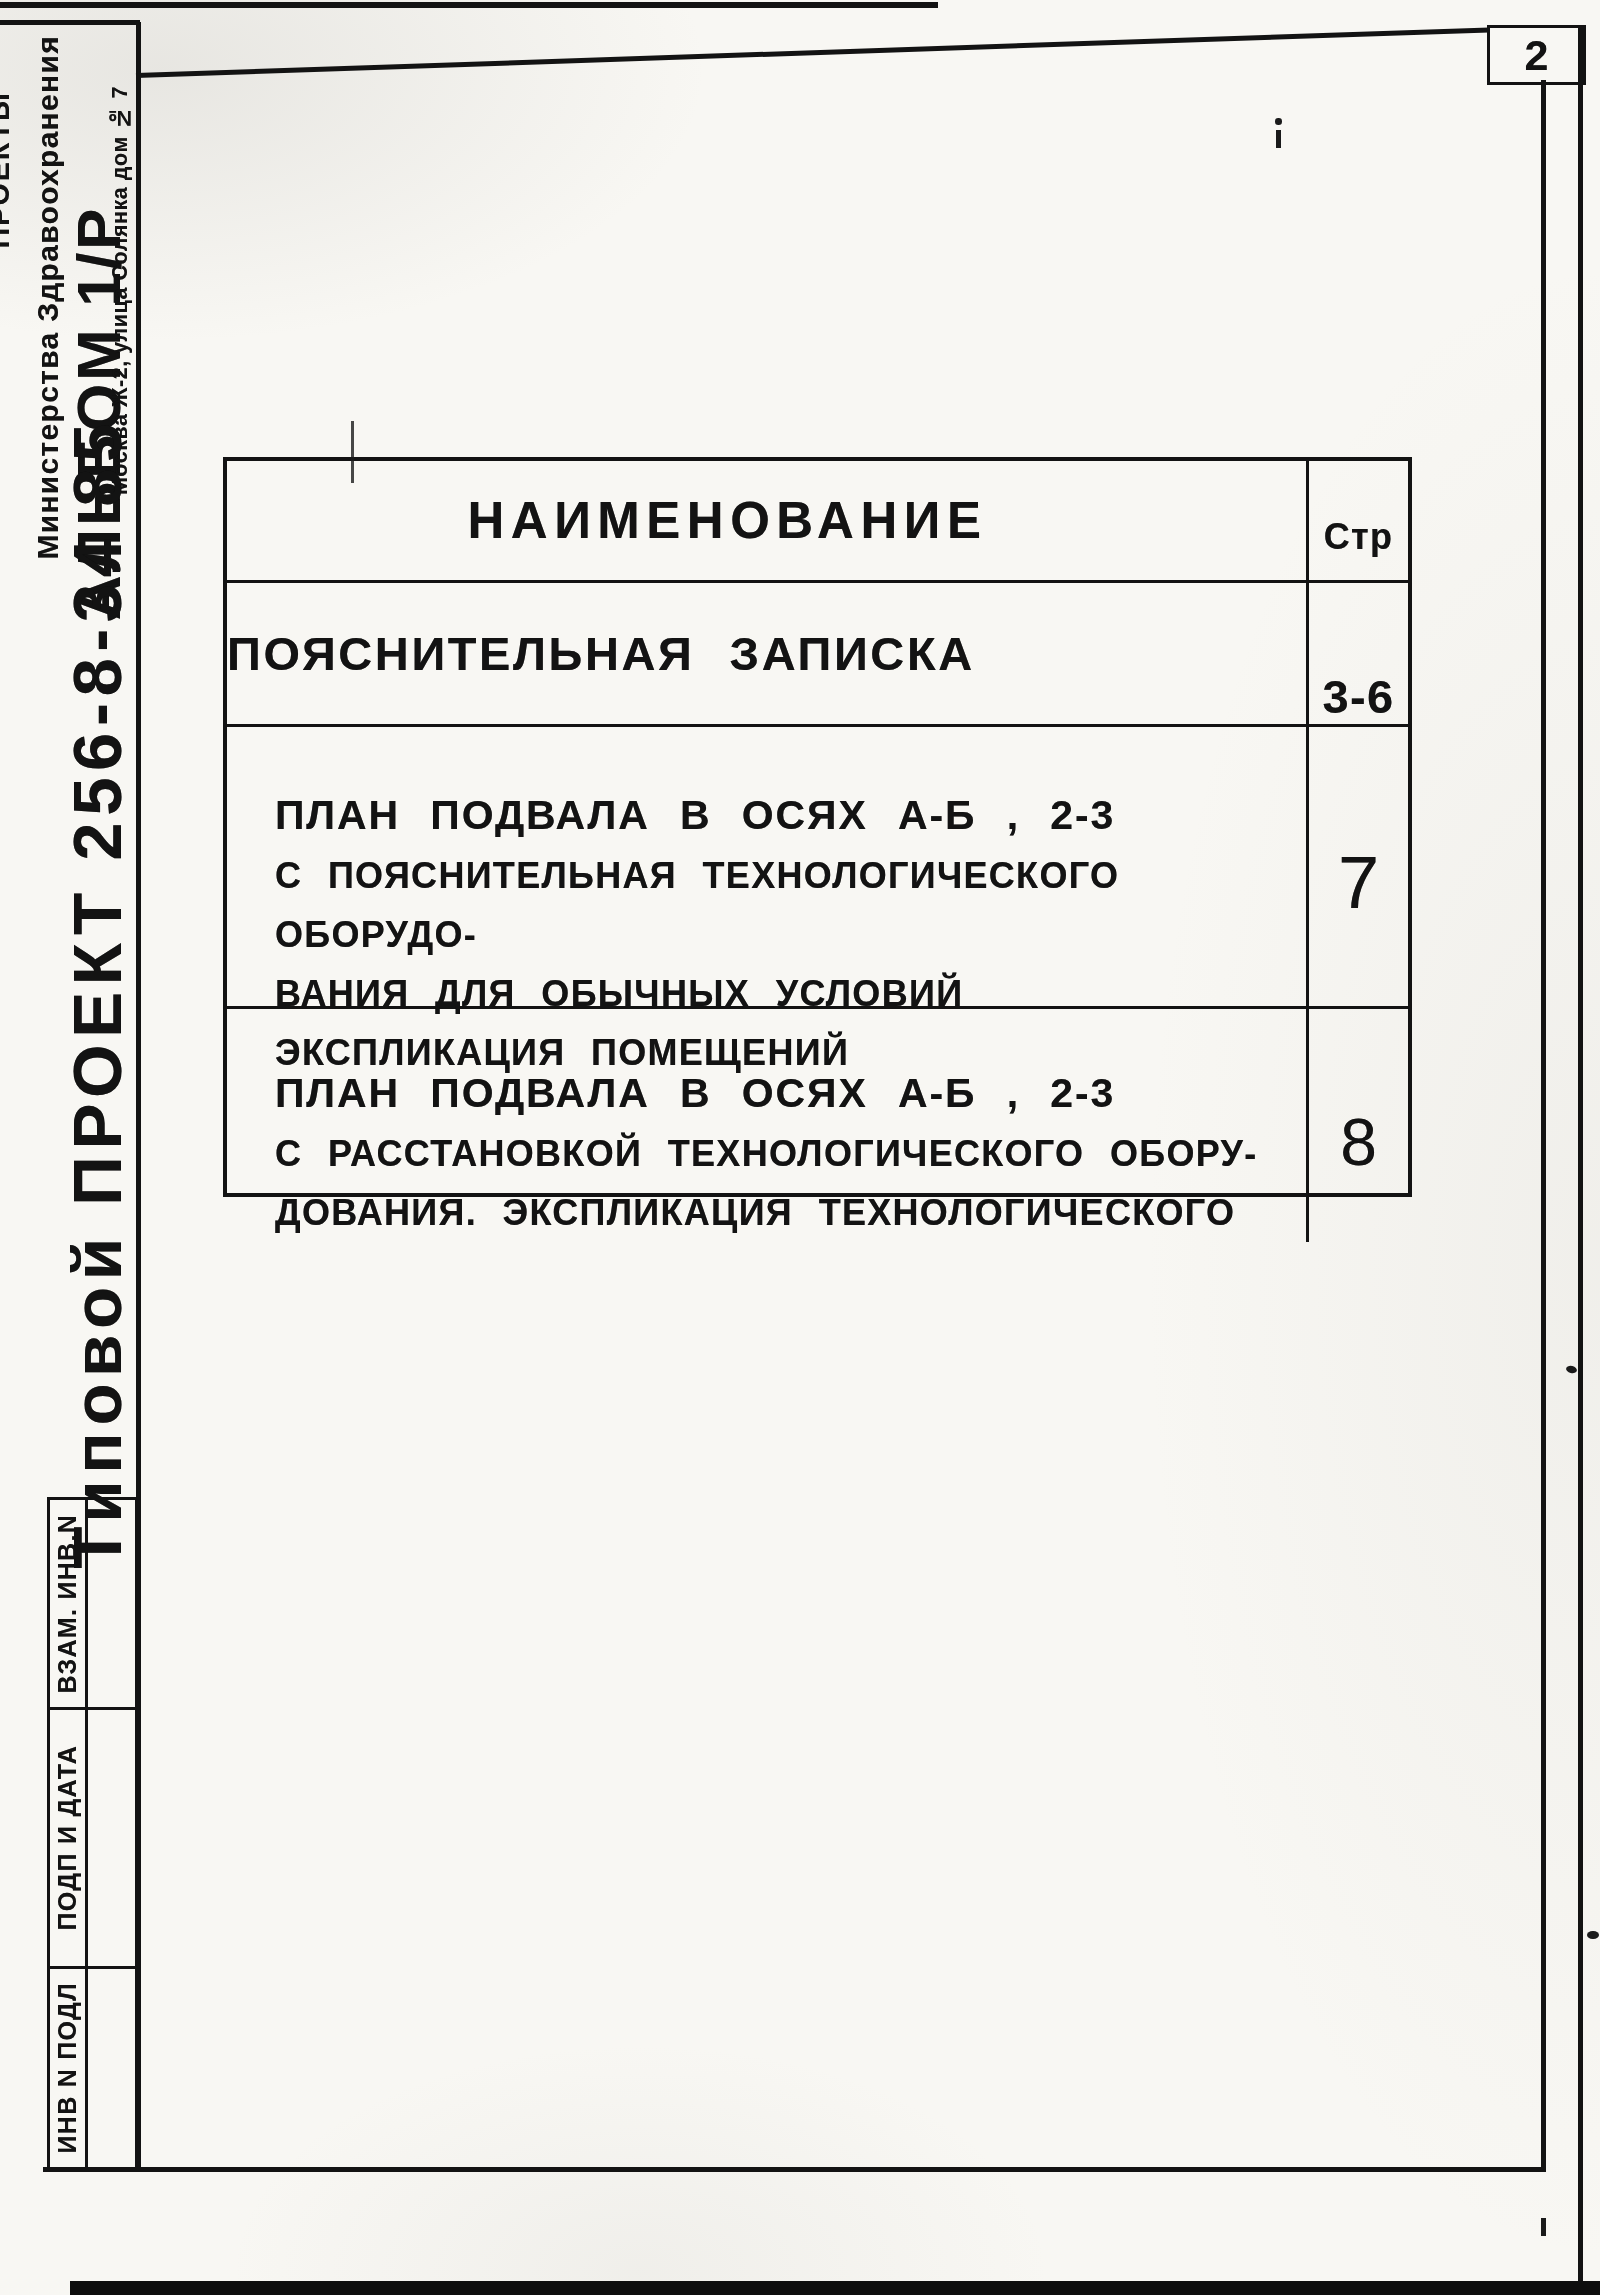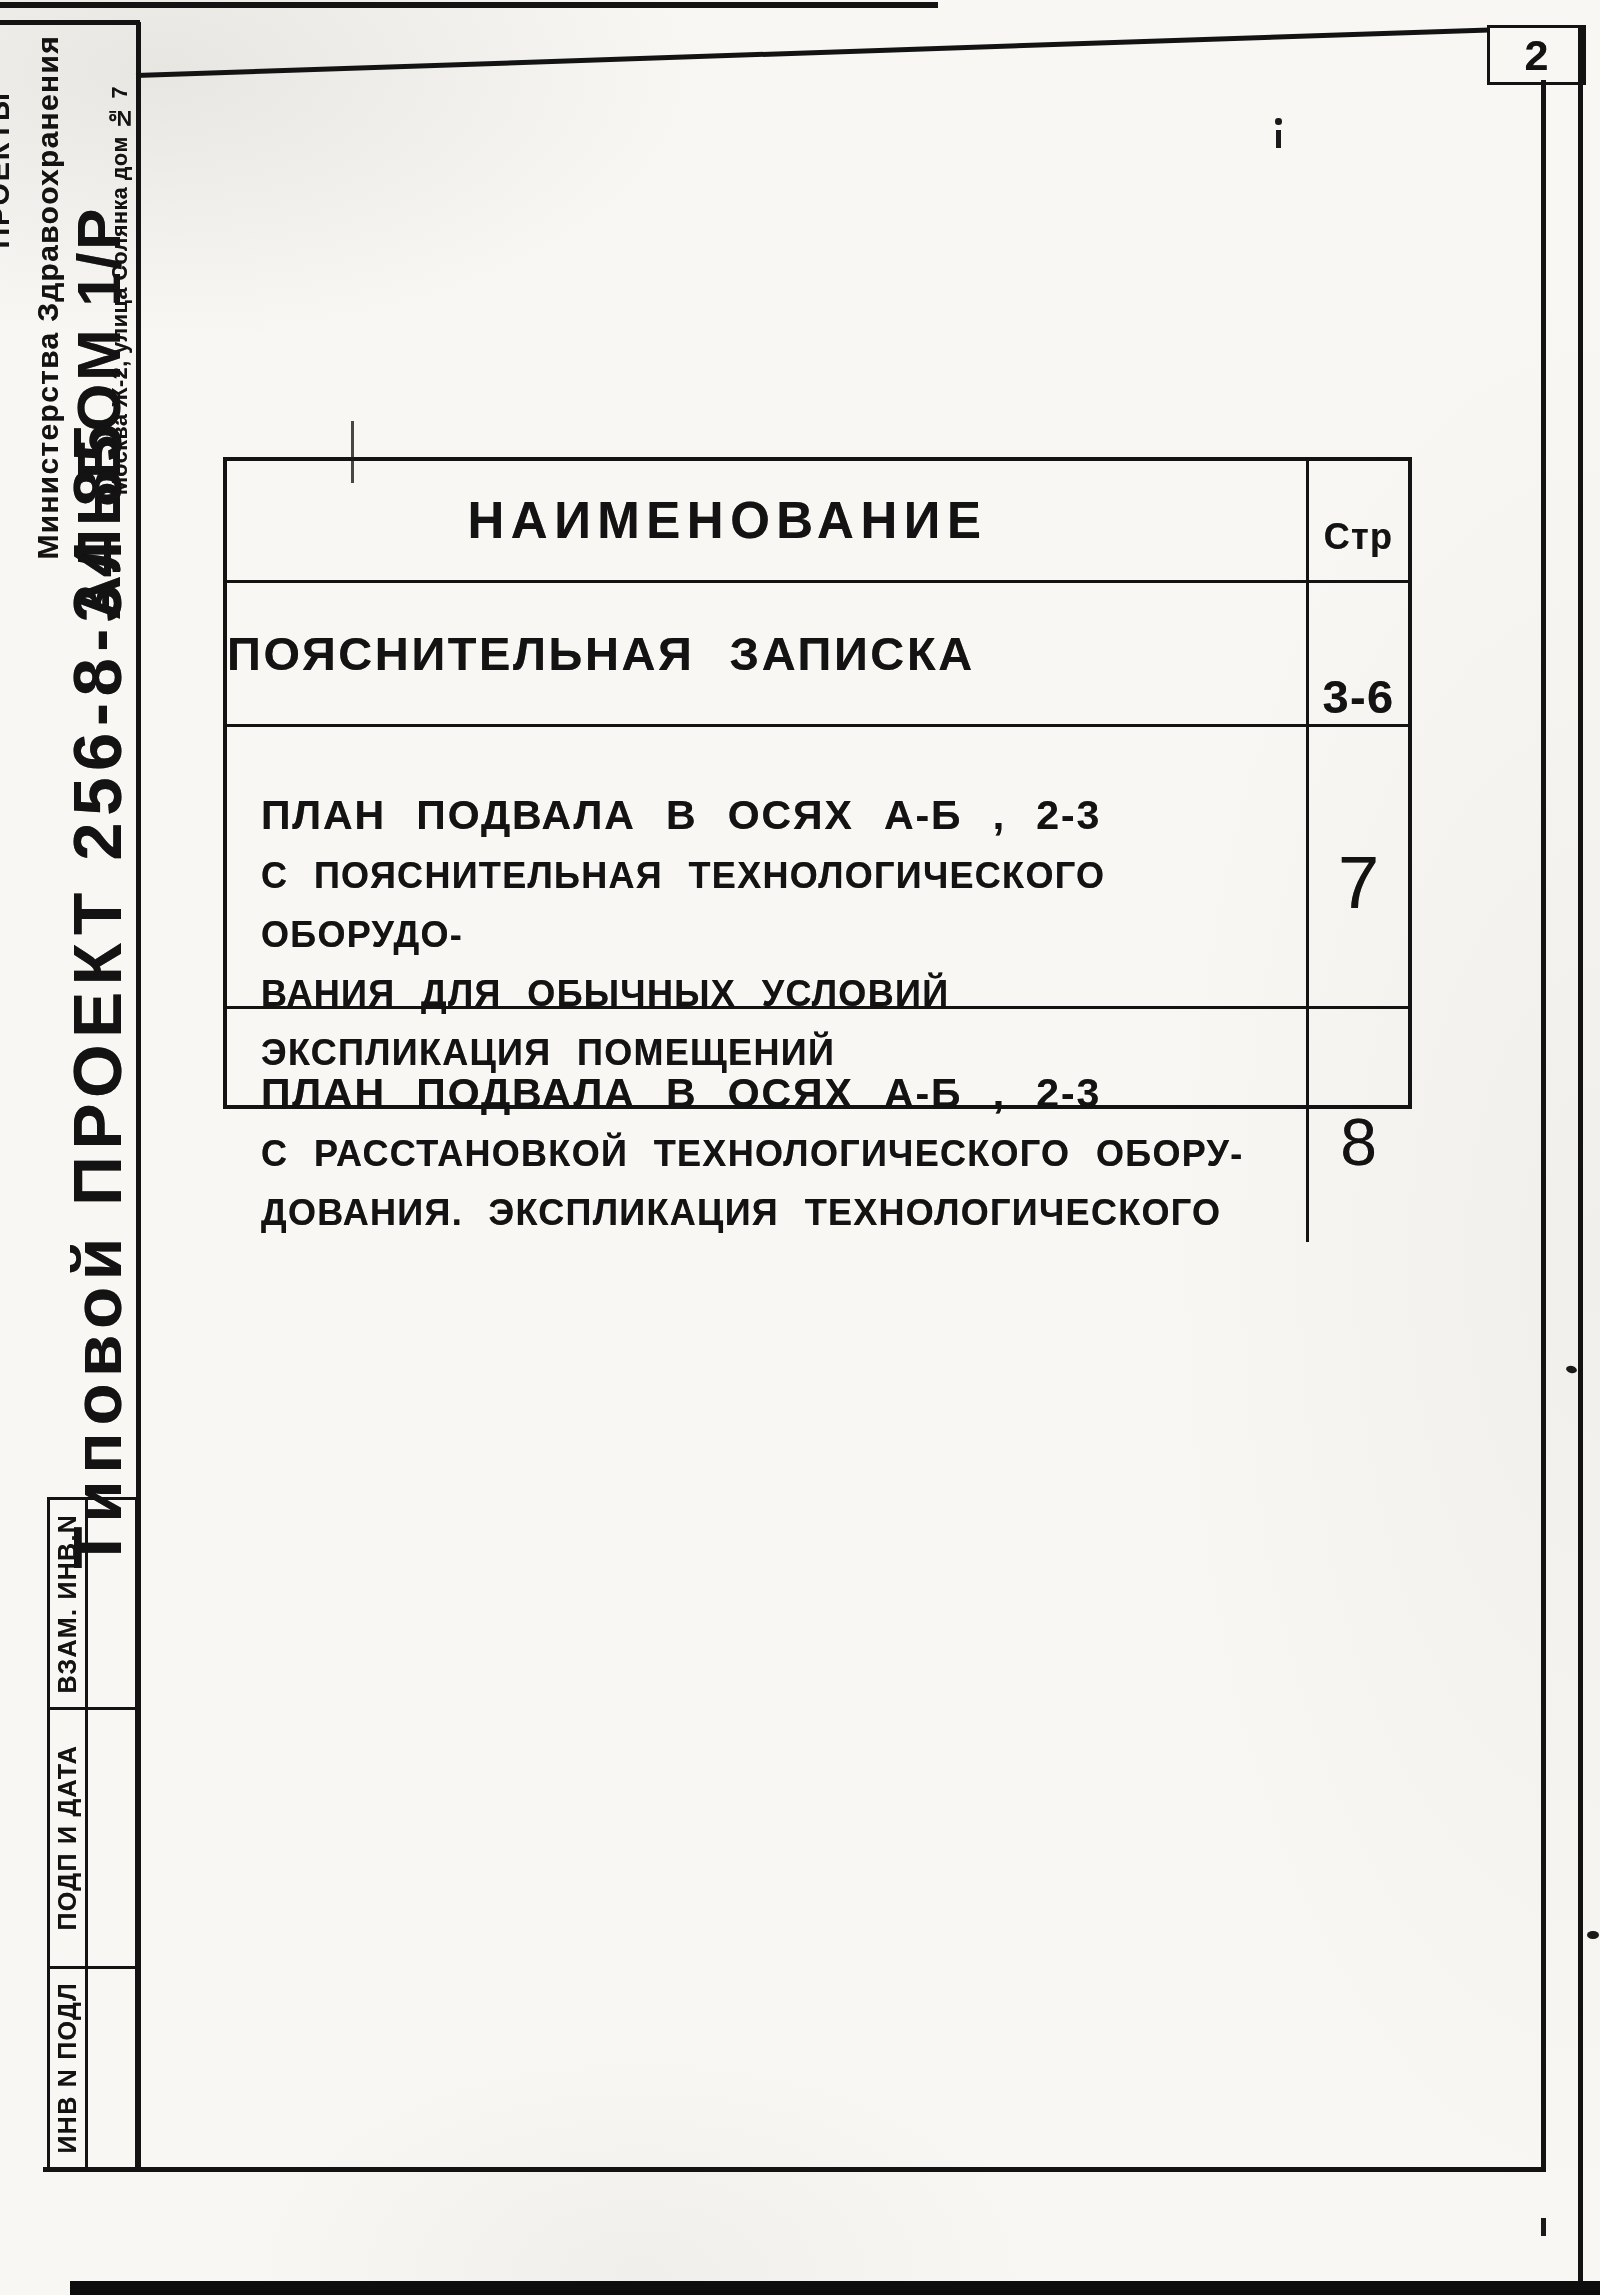--- a/index.html
+++ b/index.html
@@ -46,34 +46,34 @@
     box-sizing:border-box;display:flex;flex-direction:column;}
   .stamprow{display:flex;box-sizing:border-box;border-bottom:3.9px solid #131313;}
   .stamprow:last-child{border-bottom:none;flex:1;}
   .s1{height:210px;} .s2{height:259px;}
   .stamplabel{width:38px;box-sizing:border-box;border-right:3.9px solid #131313;
     display:flex;align-items:center;justify-content:center;}
   .stamplabel .vt{font-size:25px;letter-spacing:1.3px;font-weight:700;}
   .stampcell{flex:1;}
 
   
-  .ctable{position:absolute;left:223px;top:457px;width:1189px;height:652px;border:4.5px solid #131313;
+  .ctable{position:absolute;left:223px;top:457px;width:1189px;height:740px;border:4.5px solid #131313;
     box-sizing:border-box;display:grid;grid-template-columns:1fr 99px;grid-template-rows:122px 144px 282px 1fr;}
   .cell{box-sizing:border-box;border-right:3.9px solid #131313;border-bottom:3.9px solid #131313;position:relative;}
   .cell.lastcol{border-right:none;margin-top:32px;}
   .cell.lastrow{border-bottom:none;}
   .hdr-name{display:flex;align-items:center;justify-content:center;}
   .hdr-name .t{font-size:51px;letter-spacing:6.5px;transform:translateX(-39px);}
   .hdr-page{display:flex;align-items:center;justify-content:center;font-size:36px;letter-spacing:1.3px;}
   .pcell{display:flex;align-items:center;justify-content:center;}
   .p36{font-size:47px;letter-spacing:1.3px;align-items:flex-end;}
   .p7{font-size:74px;font-weight:500;}
   .p8{font-size:66px;font-weight:500;}
   .r1name{display:flex;align-items:center;font-size:47px;letter-spacing:2.6px;word-spacing:19.5px;}
-  .rml{padding-left:34px;}
+  .rml{padding-left:48px;}
   .r2name{padding-top:57px;} .r3name{padding-top:53px;}
   .line1{font-size:41px;letter-spacing:1.9px;word-spacing:17px;line-height:62px;}
   .lineN{font-size:36px;letter-spacing:1.3px;word-spacing:14.3px;line-height:59px;}
 
   
   .mark{position:absolute;background:#1a1a1a;}
   .mark-i-dot{left:1275px;top:118px;width:6.5px;height:6.5px;border-radius:50%;}
   .mark-i-bar{left:1276px;top:130px;width:4.5px;height:18px;}
   .header-tick{left:351px;top:421px;width:2.6px;height:62px;opacity:.8;}
   .dot-mid-right{left:1566px;top:1366px;width:11px;height:7.1px;border-radius:50%;transform:rotate(14deg);}

